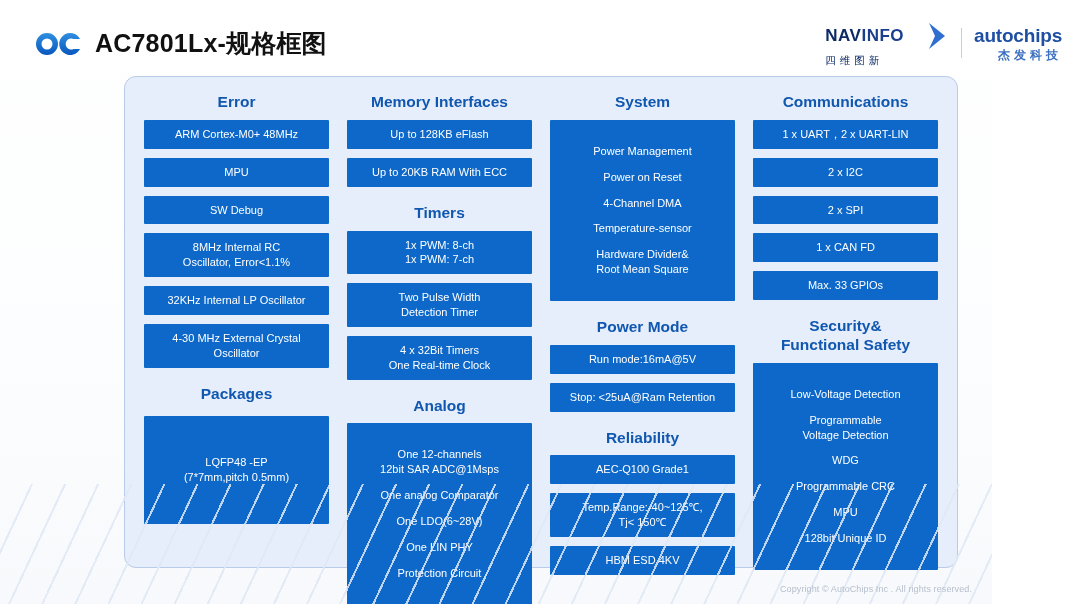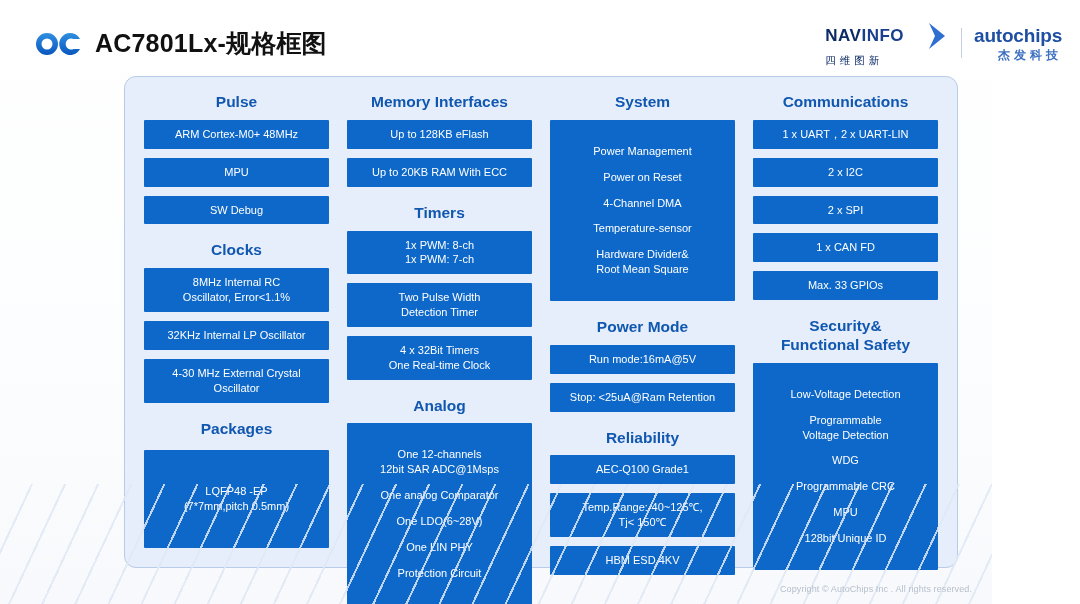--- a/index.html
+++ b/index.html
@@ -118,33 +118,30 @@
         <div class="autochips-en">autochips</div>
         <div class="autochips-cn">杰发科技</div>
       </div>
     </div>
   </div>
 
   <div class="panel">
     <div class="cols" id="cols">
         <div class="col">
           <div class="sec-title">
-            <span style="display: block;">Pulse</span>
+            <span style="display: block;">Error</span>
           </div>
           <div class="box">
             <span class="ln">ARM Cortex-M0+ 48MHz</span>
           </div>
           <div class="box">
             <span class="ln">MPU</span>
           </div>
           <div class="box">
             <span class="ln">SW Debug</span>
-          </div>
-          <div class="sec-title">
-            <span style="display: block;">Clocks</span>
           </div>
           <div class="box">
             <span class="ln">8MHz Internal RC</span>
             <span class="ln">Oscillator, Error&lt;1.1%</span>
           </div>
           <div class="box">
             <span class="ln">32KHz Internal LP Oscillator</span>
           </div>
           <div class="box">
             <span class="ln">4-30 MHz External Crystal</span>

